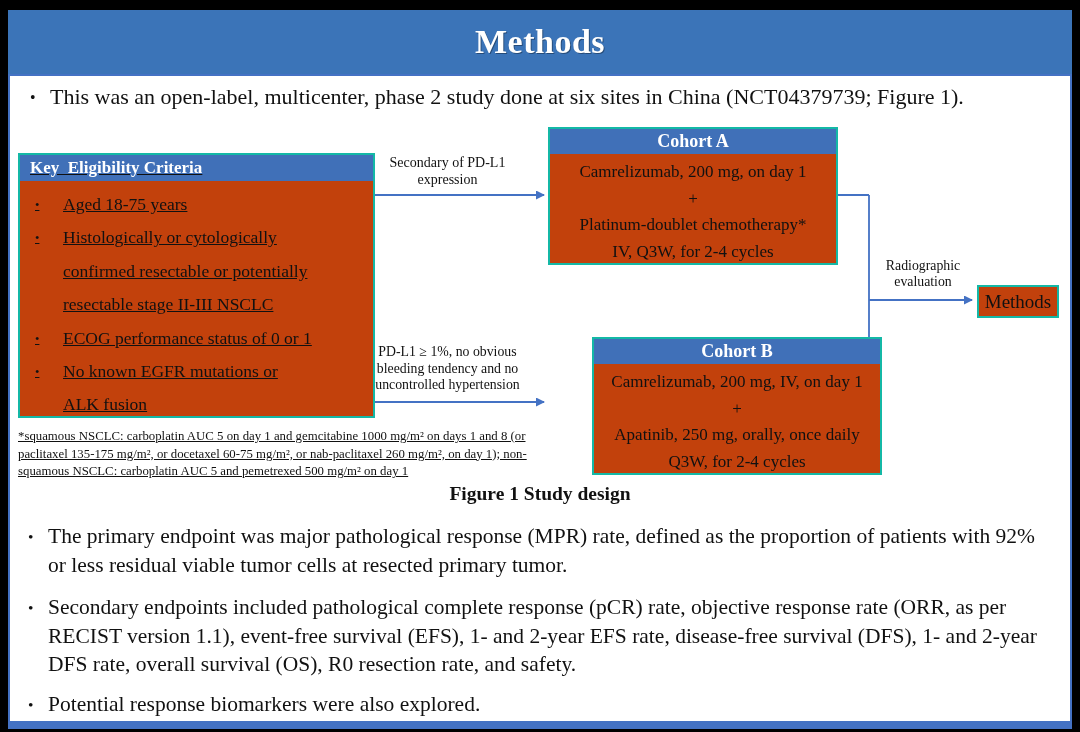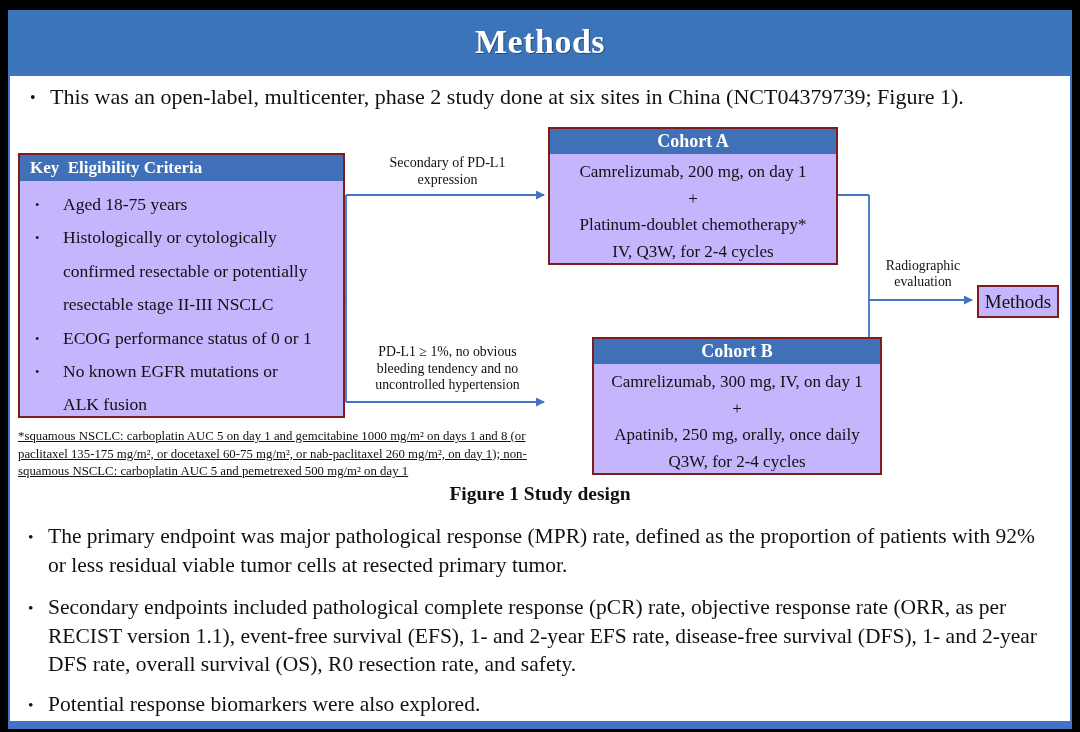--- a/index.html
+++ b/index.html
@@ -22,25 +22,25 @@
     border:2px solid #4472c4;border-bottom-width:8px;
   }
   .abs{position:absolute;}
   .bullet-row{display:flex;align-items:flex-start;}
   .dot{flex:0 0 20px;font-size:.72em;line-height:inherit;transform:translateY(1px);}
   .btxt{flex:1;}
   .intro{left:28px;top:81px;width:1030px;font-size:22px;line-height:27px;}
   .endp{left:28px;width:1024px;font-size:21.5px;line-height:28.5px;}
 
   
-  .fbox{box-sizing:border-box;border:2px solid #7f1d1d;background:#c4b5fd;}
+  .fbox{box-sizing:border-box;border:2px solid #14b8a6;background:#c2410c;}
   .fbox .hd{
     background:#4070b8;color:#fff;font-weight:bold;text-align:center;
   }
-  .elig{left:18px;top:153px;width:327px;height:265px;}
+  .elig{left:18px;top:153px;width:357px;height:265px;text-decoration:underline;}
   .elig .hd{text-align:left;padding:3px 0 3px 10px;font-size:17px;height:20px;white-space:pre-wrap;}
   .elig .bd{padding:7px 4px 0 15px;font-size:17.5px;line-height:33.4px;}
   .elig .item-text{white-space:pre-line;margin-left:8px;}
   .cohort{left:548px;width:290px;height:138px;}
   .cohort .hd{font-size:18px;line-height:25px;height:25px;}
   .cohort .bd{padding-top:5px;text-align:center;font-size:17px;line-height:26.5px;}
   .cohortA{top:127px;}
   .cohortB{top:337px;margin-left:44px;}
   .flow-label{font-size:14px;line-height:16.5px;text-align:center;white-space:pre-line;}
   .lblTop{left:355px;top:155px;width:185px;}
@@ -121,21 +121,21 @@
       <div>Camrelizumab, 200 mg, on day 1</div>
       <div>+</div>
       <div>Platinum-doublet chemotherapy*</div>
       <div>IV, Q3W, for 2-4 cycles</div>
     </div>
   </div>
 
   <div class="abs fbox cohort cohortB">
     <div class="hd">Cohort B</div>
     <div class="bd">
-      <div>Camrelizumab, 300 mg, IV, on day 1</div>
+      <div>Camrelizumab, 200 mg, IV, on day 1</div>
       <div>+</div>
       <div>Apatinib, 250 mg, orally, once daily</div>
       <div>Q3W, for 2-4 cycles</div>
     </div>
   </div>
 
   <div class="abs flow-label lblRad">Radiographic
 evaluation</div>
   <div class="abs fbox surgery">Methods</div>
 

